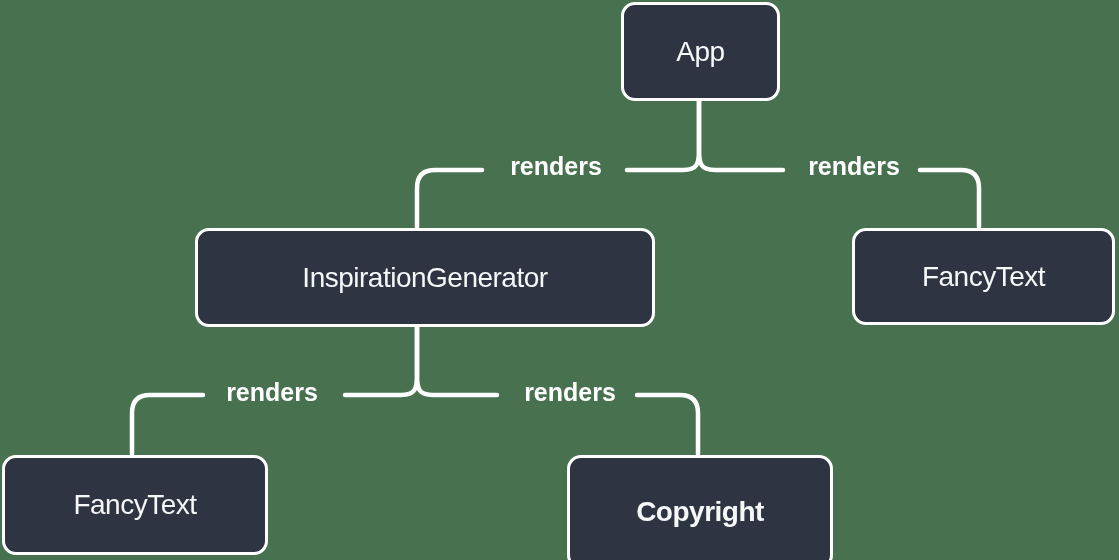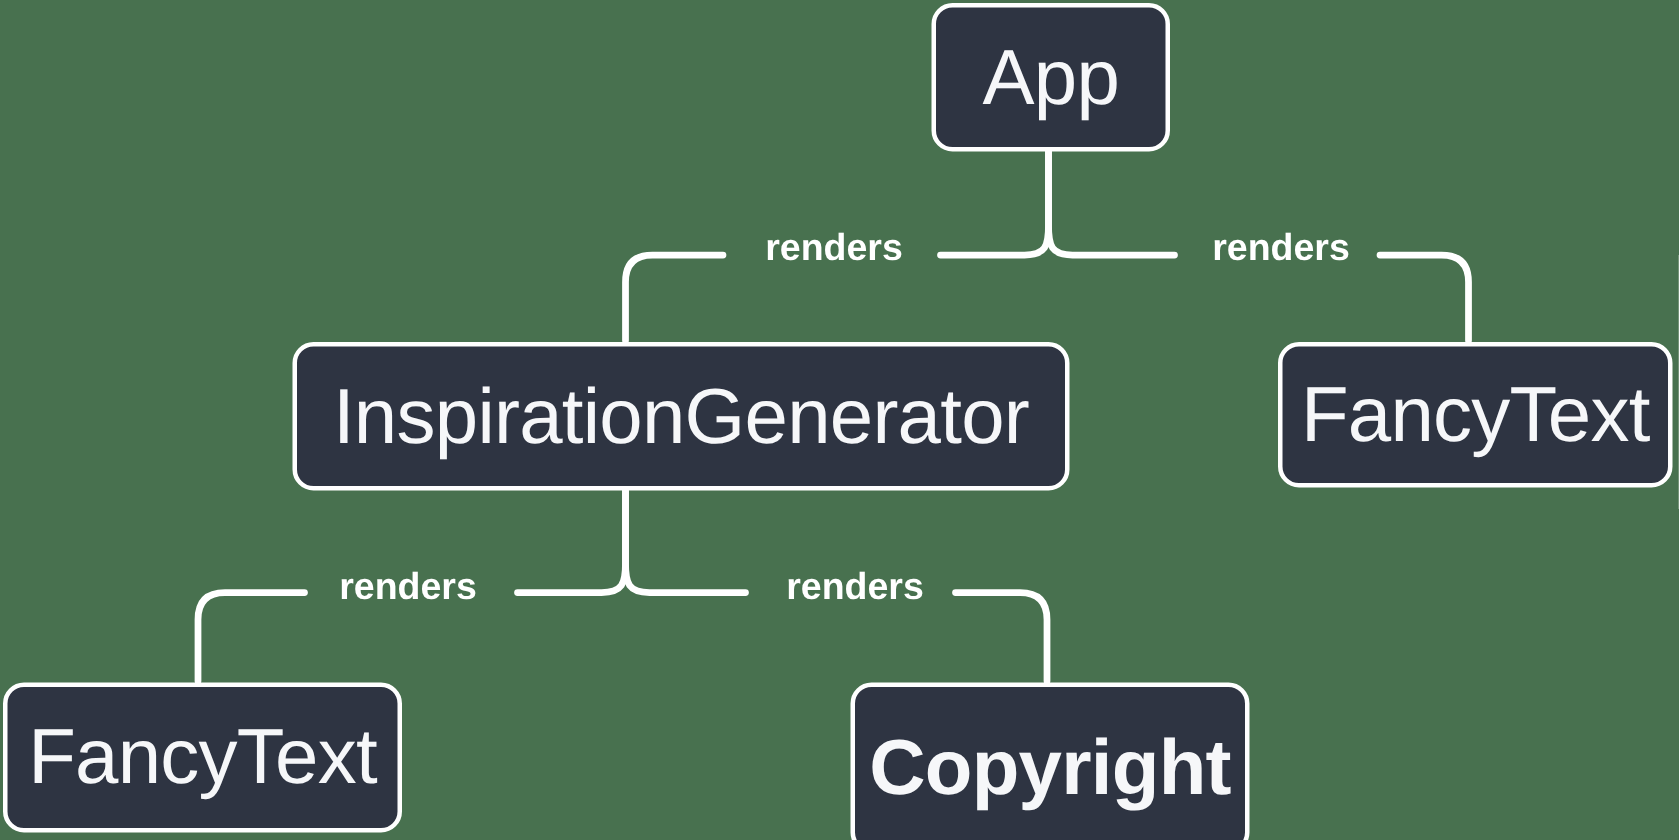--- a/index.html
+++ b/index.html
@@ -26,31 +26,31 @@
     stroke-linecap: round;
   }
 
   .node {
     position: absolute;
     box-sizing: border-box;
     background: #2E3442;
     border: 3px solid #FFFFFF;
     border-radius: 14px;
     color: #F6F7F9;
-    font-size: 52px;
+    font-size: 28px;
     font-weight: 500;
     letter-spacing: -0.5px;
     display: flex;
     align-items: center;
     justify-content: center;
     white-space: nowrap;
   }
 
   .node-app            { left: 621px; top:   2px; width: 159px; height:  99px; }
-  .node-inspiration    { left: 195px; top: 228px; width: 518px; height:  99px; }
+  .node-inspiration    { left: 195px; top: 228px; width: 460px; height:  99px; }
   .node-fancytext-top  { left: 852px; top: 228px; width: 263px; height:  97px; }
   .node-fancytext-bot  { left:   2px; top: 455px; width: 266px; height: 100px; }
   .node-copyright      { left: 567px; top: 455px; width: 266px; height:  114px; font-weight: bold; }
 
   .edge-label {
     position: absolute;
     transform: translate(-50%, -50%);
     color: #FFFFFF;
     font-size: 25px;
     font-weight: 700;

